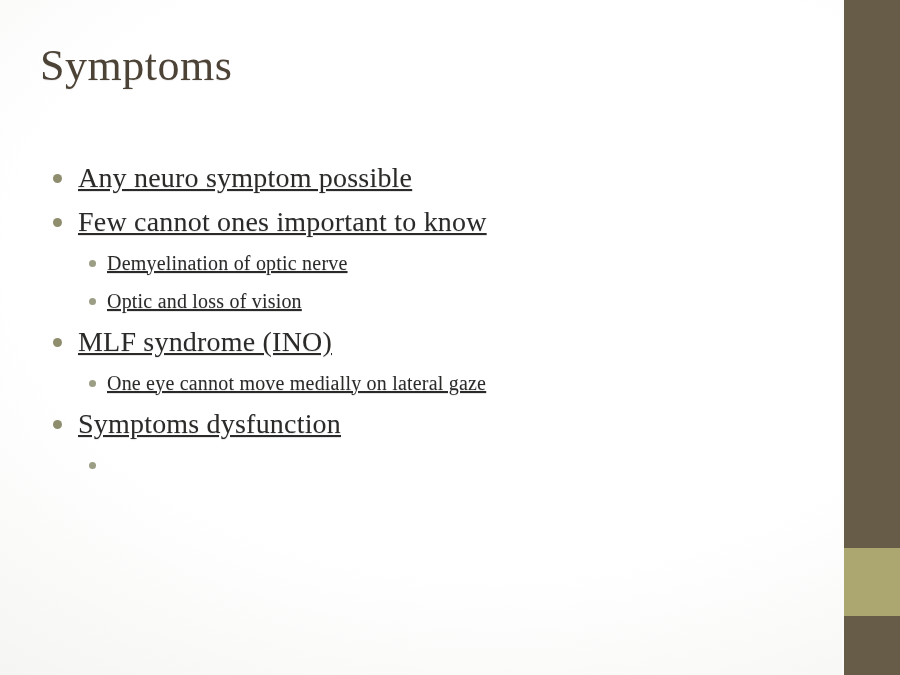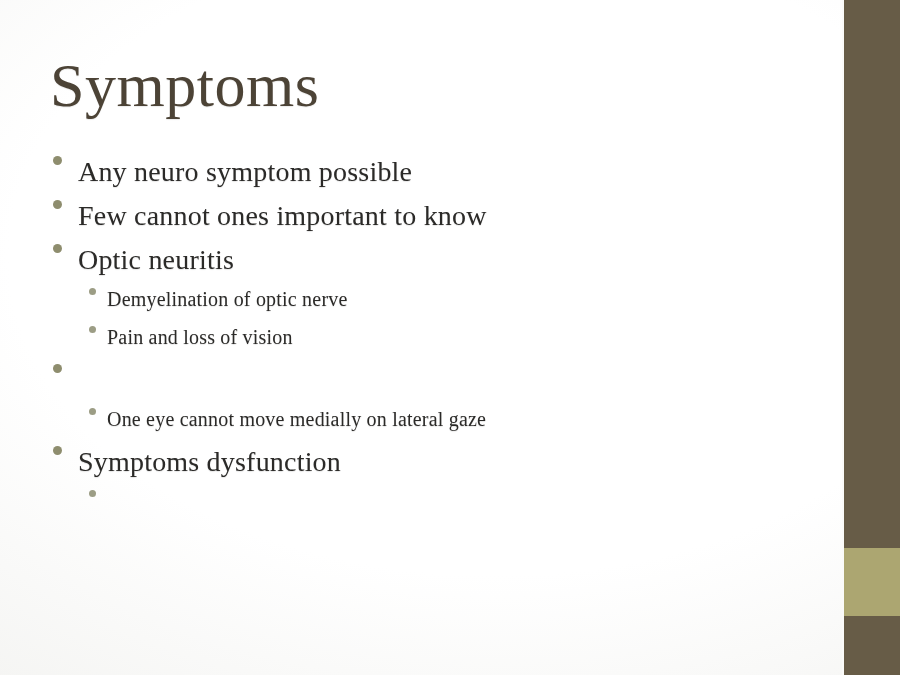--- a/index.html
+++ b/index.html
@@ -32,41 +32,42 @@
     top: 548px;
     width: 100%;
     height: 68px;
     background: var(--band-light, #aca671);
   }
   
   .title {
     position: absolute;
     left: 40px;
     top: 40px;
-    margin: 10px;
-    font-size: 62px;
+    margin: 0;
+    font-size: 44px;
     font-weight: normal;
     letter-spacing: 0.5px;
     color: var(--title-color, #4c4336);
     text-shadow: 0 1px 1px rgba(0,0,0,0.08);
   }
   
   .bullets {
     position: absolute;
     left: 40px;
     top: 156px;
     right: 70px;
     margin: 0;
     padding: 0;
     list-style: none;
   }
   .row {
     display: flex;
-    align-items: flex-start;
+    align-items: center;
     color: var(--body-color, #2b2a28);
+    text-decoration: underline;
   }
   .row .dot {
     border-radius: 50%;
     flex: 0 0 auto;
   }
   .row .txt {
     white-space: nowrap;
     text-shadow: 0 1px 1px rgba(0,0,0,0.10);
   }
   .row.l1 {
@@ -106,34 +107,31 @@
 
   <ul class="bullets" id="bullet-list">
       <li class="row l1">
       <span class="dot"></span>
       <span class="txt">Any neuro symptom possible</span>
     </li>
       <li class="row l1">
       <span class="dot"></span>
       <span class="txt">Few cannot ones important to know</span>
     </li>
-      <li class="row l1">
-      <span class="dot"></span>
-      <span class="txt">Optic neuritis</span>
-    </li>
       <li class="row l2">
       <span class="dot"></span>
       <span class="txt">Demyelination of optic nerve</span>
     </li>
       <li class="row l2">
       <span class="dot"></span>
-      <span class="txt">Pain and loss of vision</span>
+      <span class="txt">Optic and loss of vision</span>
     </li>
       <li class="row l1">
       <span class="dot"></span>
+      <span class="txt">MLF syndrome (INO)</span>
     </li>
       <li class="row l2">
       <span class="dot"></span>
       <span class="txt">One eye cannot move medially on lateral gaze</span>
     </li>
       <li class="row l1">
       <span class="dot"></span>
       <span class="txt">Symptoms dysfunction</span>
     </li>
       <li class="row l2">

